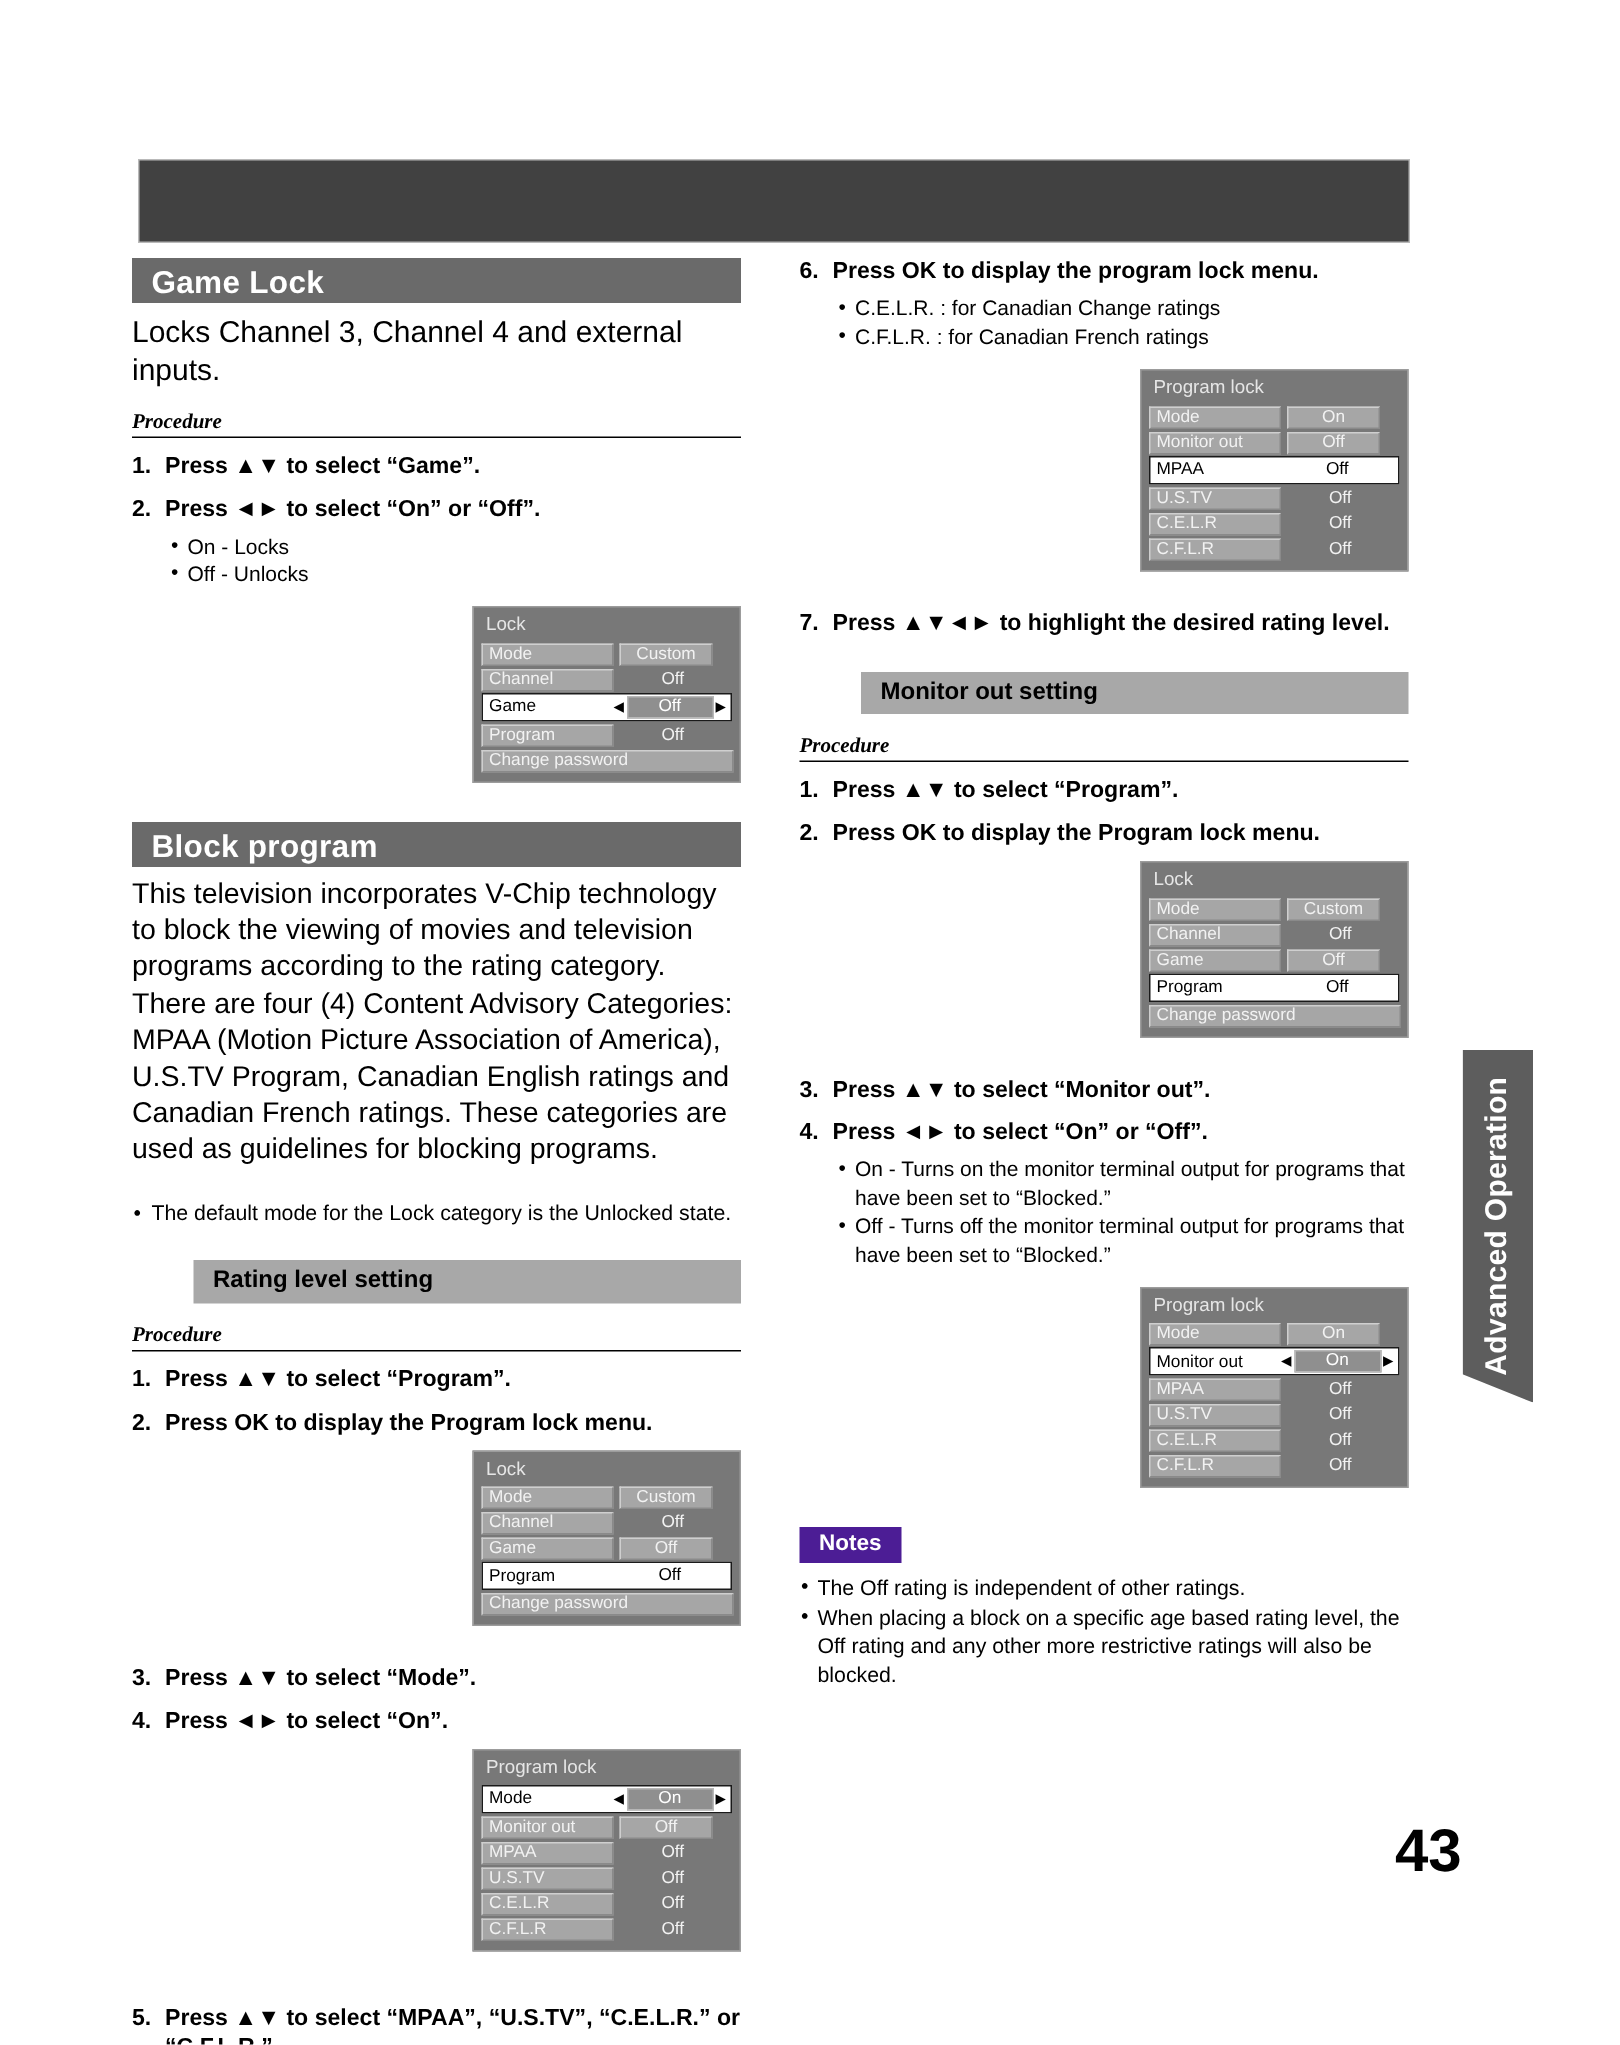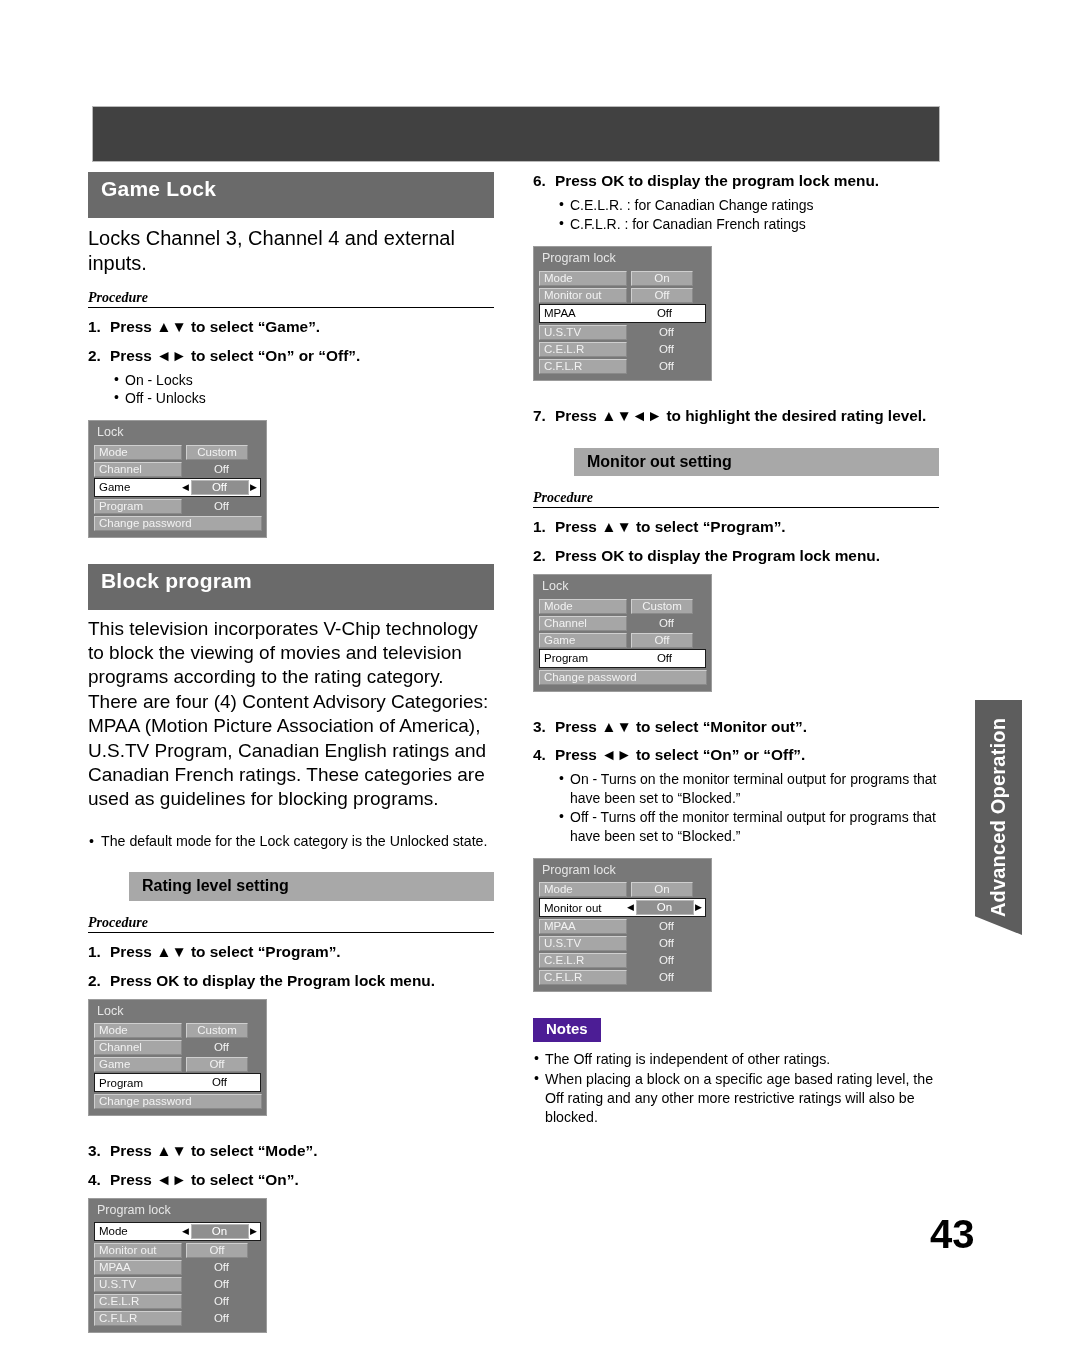--- a/index.html
+++ b/index.html
@@ -41,21 +41,21 @@
     top: 172px;
     width: 406px;
   }
 
   
   .h-major {
     background: #6a6a6a;
     color: #ffffff;
     font-size: 21px;
     font-weight: bold;
-    padding: 6px 0 18px 13px;
+    padding: 6px 0 2px 13px;
     letter-spacing: 0.2px;
     line-height: 1.05;
   }
   .h-minor {
     background: #a8a8a8;
     color: #000000;
     font-size: 16px;
     font-weight: bold;
     padding: 6px 0 6px 13px;
     line-height: 1.05;
@@ -283,21 +283,21 @@
 
   
   .page-number {
     position: absolute;
     left: 930px;
     top: 1212px;
     font-size: 40px;
     font-weight: bold;
   }
 
-  .osd-wrap-right { display: flex; }
+  .osd-wrap-right { display: flex; justify-content: flex-end; }
   .spacer-8 { height: 8px; }
   .spacer-12 { height: 12px; }
   .spacer-16 { height: 16px; }
   .spacer-22 { height: 22px; }
   .spacer-26 { height: 26px; }
 </style>
 </head>
 <body>
 
 <div class="top-banner"></div>

